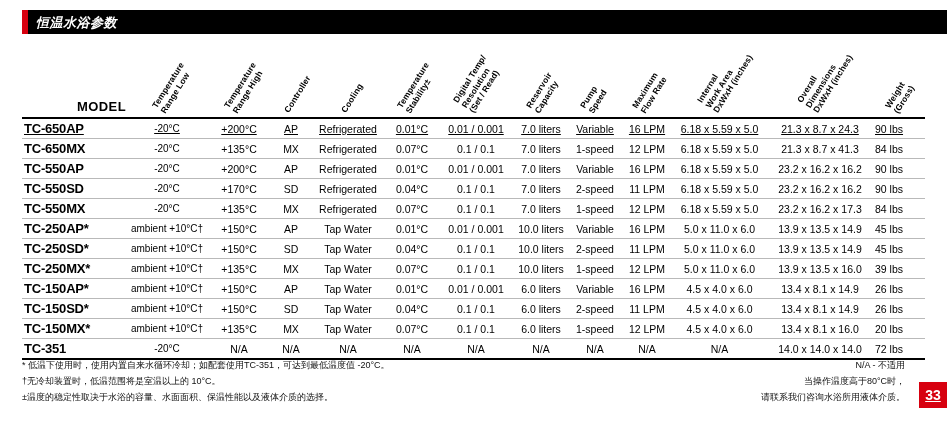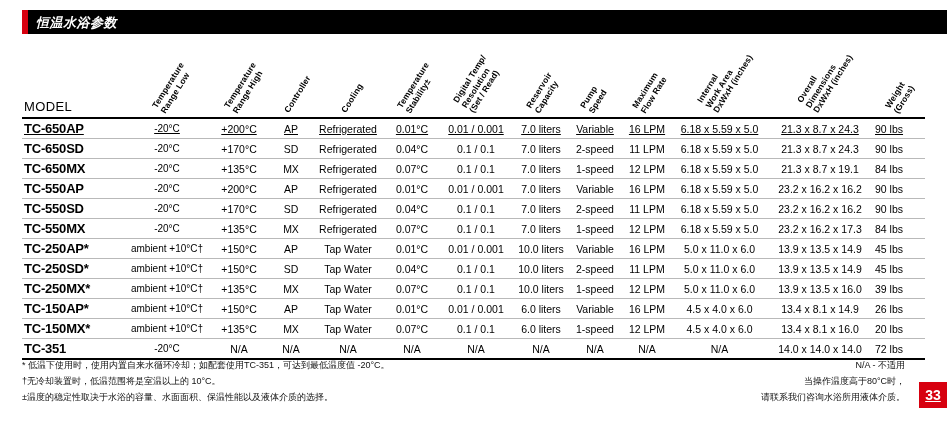--- a/index.html
+++ b/index.html
@@ -84,25 +84,25 @@
     white-space: nowrap;
     font-size: 8.5px;
     font-weight: bold;
     line-height: 1.12;
     text-align: left;
     letter-spacing: 0.1px;
   }
   .rot span { display: block; }
   .model-head {
     vertical-align: bottom;
-    text-align: left;
+    text-align: right;
     padding-left: 2px !important;
     padding-bottom: 3px !important;
     font-size: 13px;
-    font-weight: normal;
+    font-weight: bold;
     letter-spacing: 0.4px;
   }
 
   .rule-top td {
     border-top: 2.5px solid #000;
     text-decoration: underline;
   }
 
   tr.data td {
     border-bottom: 1px solid #b9b9b9;
@@ -284,47 +284,32 @@
           <td>0.01°C</td>
           <td>0.01 / 0.001</td>
           <td>7.0 liters</td>
           <td>Variable</td>
           <td>16 LPM</td>
           <td>6.18 x 5.59 x 5.0</td>
           <td>21.3 x 8.7 x 24.3</td>
           <td class="weight">90 lbs</td>
         </tr>
         <tr class="data">
-          <td class="model">TC-650SD</td>
-          <td class="temp">-20°C</td>
-          <td>+170°C</td>
-          <td>SD</td>
-          <td>Refrigerated</td>
-          <td>0.04°C</td>
-          <td>0.1 / 0.1</td>
-          <td>7.0 liters</td>
-          <td>2-speed</td>
-          <td>11 LPM</td>
-          <td>6.18 x 5.59 x 5.0</td>
-          <td>21.3 x 8.7 x 24.3</td>
-          <td class="weight">90 lbs</td>
-        </tr>
-        <tr class="data">
           <td class="model">TC-650MX</td>
           <td class="temp">-20°C</td>
           <td>+135°C</td>
           <td>MX</td>
           <td>Refrigerated</td>
           <td>0.07°C</td>
           <td>0.1 / 0.1</td>
           <td>7.0 liters</td>
           <td>1-speed</td>
           <td>12 LPM</td>
           <td>6.18 x 5.59 x 5.0</td>
-          <td>21.3 x 8.7 x 19.1</td>
+          <td>21.3 x 8.7 x 41.3</td>
           <td class="weight">84 lbs</td>
         </tr>
         <tr class="data">
           <td class="model">TC-550AP</td>
           <td class="temp">-20°C</td>
           <td>+200°C</td>
           <td>AP</td>
           <td>Refrigerated</td>
           <td>0.01°C</td>
           <td>0.01 / 0.001</td>
@@ -419,20 +404,35 @@
           <td>0.01°C</td>
           <td>0.01 / 0.001</td>
           <td>6.0 liters</td>
           <td>Variable</td>
           <td>16 LPM</td>
           <td>4.5 x 4.0 x 6.0</td>
           <td>13.4 x 8.1 x 14.9</td>
           <td class="weight">26 lbs</td>
         </tr>
         <tr class="data">
+          <td class="model">TC-150SD*</td>
+          <td class="temp">ambient +10°C†</td>
+          <td>+150°C</td>
+          <td>SD</td>
+          <td>Tap Water</td>
+          <td>0.04°C</td>
+          <td>0.1 / 0.1</td>
+          <td>6.0 liters</td>
+          <td>2-speed</td>
+          <td>11 LPM</td>
+          <td>4.5 x 4.0 x 6.0</td>
+          <td>13.4 x 8.1 x 14.9</td>
+          <td class="weight">26 lbs</td>
+        </tr>
+        <tr class="data">
           <td class="model">TC-150MX*</td>
           <td class="temp">ambient +10°C†</td>
           <td>+135°C</td>
           <td>MX</td>
           <td>Tap Water</td>
           <td>0.07°C</td>
           <td>0.1 / 0.1</td>
           <td>6.0 liters</td>
           <td>1-speed</td>
           <td>12 LPM</td>

